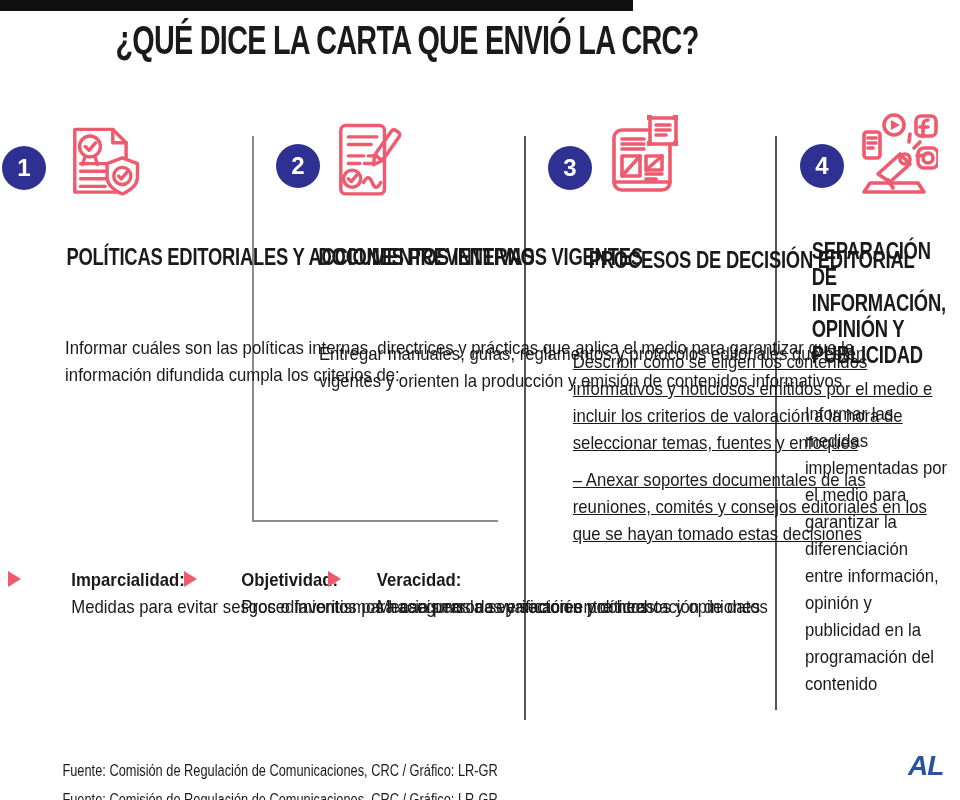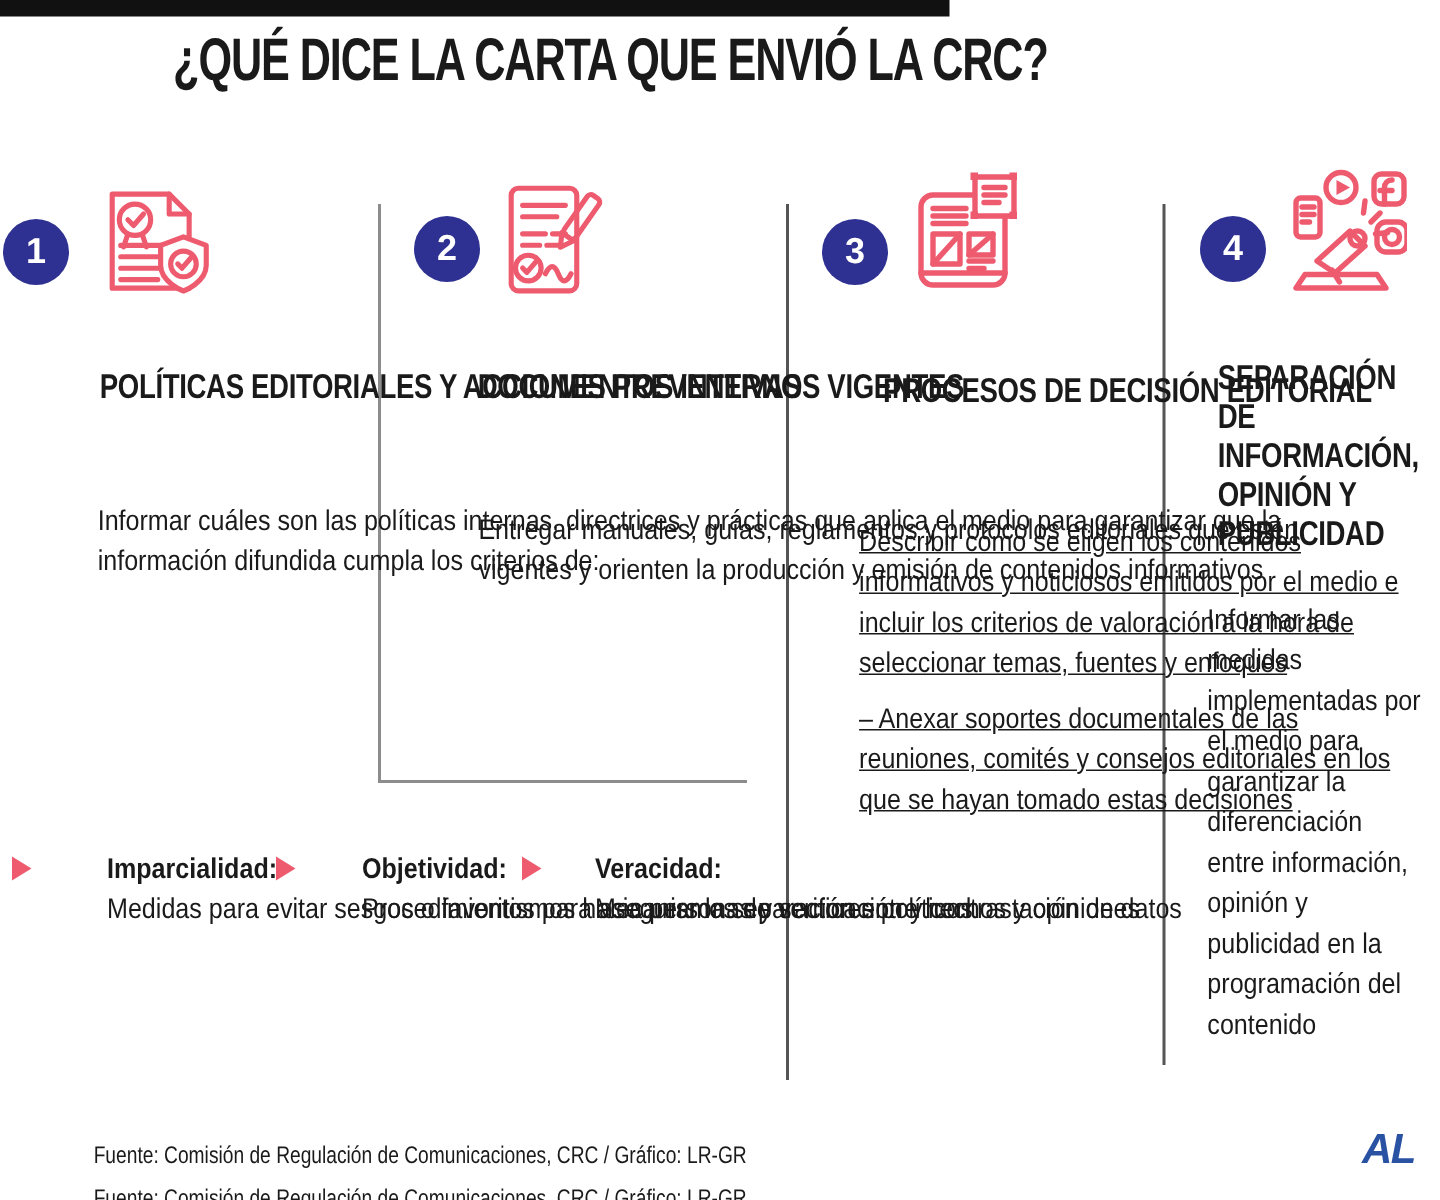--- a/index.html
+++ b/index.html
@@ -181,21 +181,21 @@
   <div class="bodytext" style="margin-left:22px;">
     <span class="crit-term">Objetividad:</span><br>
     <span>Procedimientos
 para asegurar la
 separación entre
 hechos y
 opiniones</span>
   </div>
 </div>
 
-<div class="abs" style="left:348px;top:566px;">
+<div class="abs" style="left:328px;top:566px;">
   <div class="crit-bullet abs" style="left:0;top:5px;"></div>
   <div class="bodytext" style="margin-left:22px;">
     <span class="crit-term">Veracidad:</span><br>
     <span>Mecanismos de
 verificación y
 contrastación
 de datos</span>
   </div>
 </div>
 

